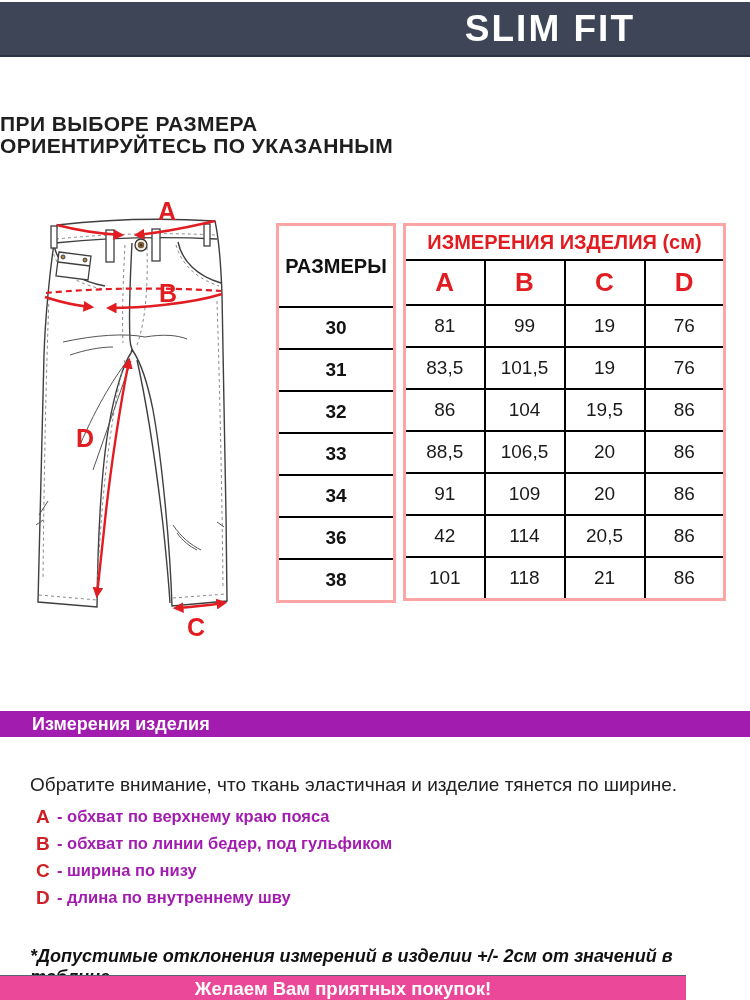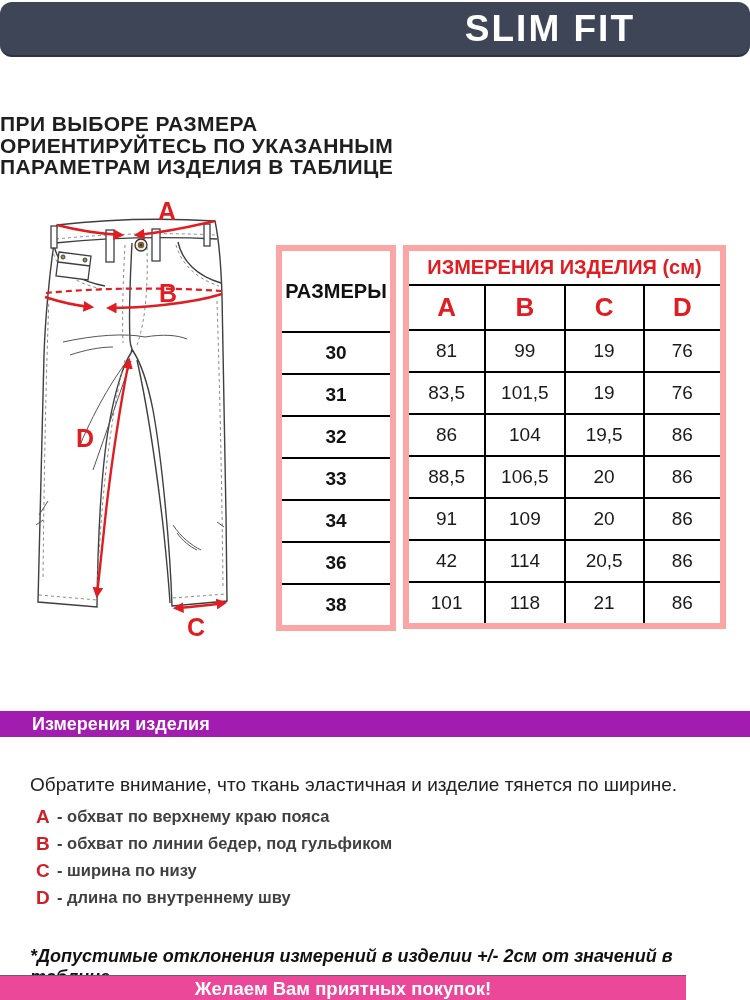--- a/index.html
+++ b/index.html
@@ -1,51 +1,51 @@
 <!DOCTYPE html>
 <html><head>
 <meta charset="utf-8">
 <style>
   html,body{margin:0;padding:0;background:#fff;}
   .page{position:relative;width:750px;height:1000px;background:#fff;overflow:hidden;
         font-family:"Liberation Sans","DejaVu Sans",sans-serif;}
   
   .topbar{position:absolute;left:0;top:2px;width:750px;height:53px;background:#3d4557;
-          border-bottom:2px solid #2c3342;border-radius:12px;}
+          border-bottom:2px solid #2c3342;}
   .brand{position:absolute;right:115px;top:0;height:53px;line-height:54px;color:#fff;
          font-size:37px;font-weight:bold;letter-spacing:2px;}
   
   .intro{position:absolute;left:0;top:91px;width:684px;text-align:left;color:#1f1f1f;
          font-size:21px;font-weight:bold;line-height:21.5px;letter-spacing:.4px;margin-top:22px;}
   
   .jeans{position:absolute;left:25px;top:195px;}
   .jeans text{font-family:"Liberation Sans","DejaVu Sans",sans-serif;font-weight:bold;
               font-size:25px;fill:#e11d22;}
   
   .tbl{position:absolute;border-collapse:collapse;table-layout:fixed;background:#fff;}
   .tbl th,.tbl td{border:2px solid #000;text-align:center;vertical-align:middle;padding:0;}
-  .tbl{border:6px solid #fca5a5;margin-top:22px;}
+  .tbl{border:3px solid #fca5a5;}
   .sizes-tbl{left:276px;top:223px;width:120px;}
   .sizes-tbl th{height:80px;font-size:20px;color:#111;}
   .sizes-tbl td{height:40px;font-size:19px;font-weight:bold;color:#111;}
   .meas-tbl{left:403px;top:223px;width:323px;}
   .meas-tbl .mhead th{height:33px;font-size:20px;color:#e11d22;}
   .meas-tbl .cols th{height:43px;font-size:26px;color:#e11d22;}
   .meas-tbl td{height:40px;font-size:19px;font-weight:normal;color:#1a1a1a;}
   
   .section-bar{position:absolute;left:0;top:711px;width:750px;height:26px;background:#a21caf;}
   .section-bar span{display:block;padding-left:32px;line-height:26px;color:#fff;
                     font-size:18px;font-weight:bold;}
   
   .note{position:absolute;left:30px;top:755px;width:690px;font-size:19px;color:#222;}
   
   .legend{position:absolute;left:36px;top:803px;margin:0;padding:0;list-style:none;}
   .legend li{display:flex;align-items:center;height:27px;}
   .ll{width:17px;font-size:19px;font-weight:bold;color:#d02027;}
-  .lt{font-size:16.5px;font-weight:bold;color:#404040;margin-left:4px;}
+  .lt{font-size:16.5px;font-weight:bold;color:#a21caf;margin-left:4px;}
   
   .disclaimer{position:absolute;left:30px;top:928px;width:700px;font-size:18px;
               font-style:italic;font-weight:bold;color:#111;}
   
   .footbar{position:absolute;left:0;top:975px;width:686px;height:25px;background:#ec4899;
            border-top:1px solid #596174;}
   .footbar span{display:block;text-align:center;line-height:25px;color:#fff;
                 font-size:18.5px;font-weight:bold;}
 </style>
 </head>
@@ -53,21 +53,20 @@
 
 <div class="page">
 
   <div class="topbar">
     <div class="brand">SLIM FIT</div>
   </div>
 
   <div class="intro">
     <div>ПРИ ВЫБОРЕ РАЗМЕРА</div>
     <div>ОРИЕНТИРУЙТЕСЬ ПО УКАЗАННЫМ</div>
-    <div>ПАРАМЕТРАМ ИЗДЕЛИЯ В ТАБЛИЦЕ</div>
   </div>
 
   <svg class="jeans" width="215" height="455" viewBox="0 0 215 455">
     <defs>
       <marker id="arr" viewBox="0 0 10 10" refX="7" refY="5" markerWidth="4.5" markerHeight="4.5" orient="auto-start-reverse">
         <path d="M0 0 L10 5 L0 10 Z" fill="#e11d22"></path>
       </marker>
     </defs>
 
     <g stroke="#3f3f3f" stroke-width="1.4" fill="none">

